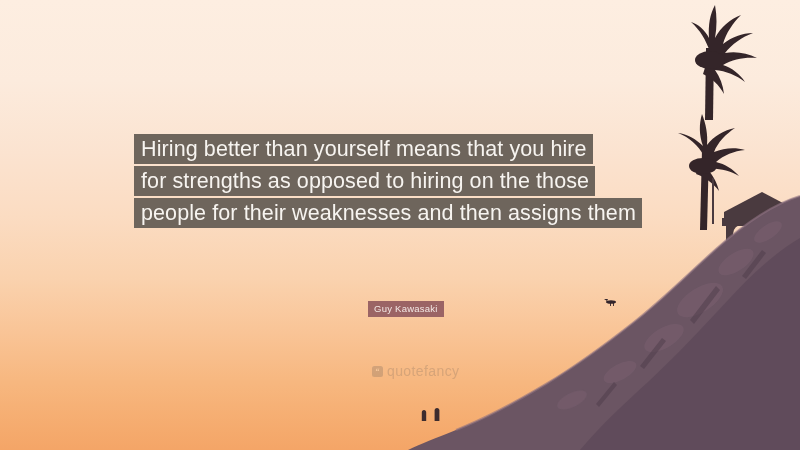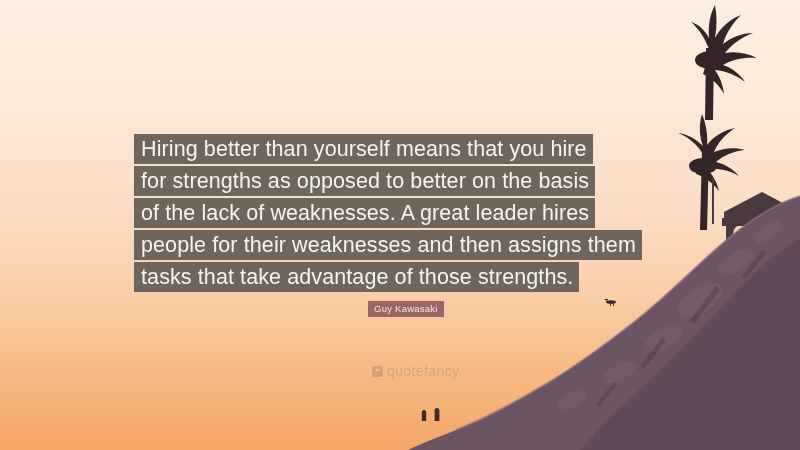--- a/index.html
+++ b/index.html
@@ -205,24 +205,22 @@
 
       <g fill="#3d2c2e">
         <path d="M424 410 c1.4 0 2.2 1.1 2.2 2.4 v8.6 h-4.4 v-8.6 c0-1.3 0.8-2.4 2.2-2.4 Z"></path>
         <path d="M437 408 c1.5 0 2.4 1.2 2.4 2.6 v10.4 h-4.8 v-10.4 c0-1.4 0.9-2.6 2.4-2.6 Z"></path>
       </g>
     </svg>
   </div>
 
   <div id="quote-block">
     <span class="quote-line">Hiring better than yourself means that you hire</span>
-    <span class="quote-line">for strengths as opposed to better on the basis</span>
-    <span class="quote-line">of the lack of weaknesses. A great leader hires</span>
+    <span class="quote-line">for strengths as opposed to hiring on the those</span>
     <span class="quote-line">people for their weaknesses and then assigns them</span>
-    <span class="quote-line">tasks that take advantage of those strengths.</span>
   </div>
 
   <div id="author-badge">Guy Kawasaki</div>
 
   <div id="watermark">
     <span class="wm-badge">“</span>
     <span class="wm-text">quotefancy</span>
   </div>
 
 </div>

